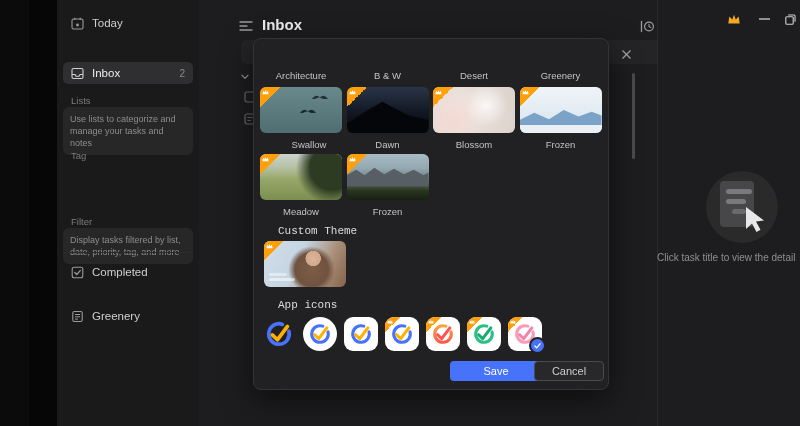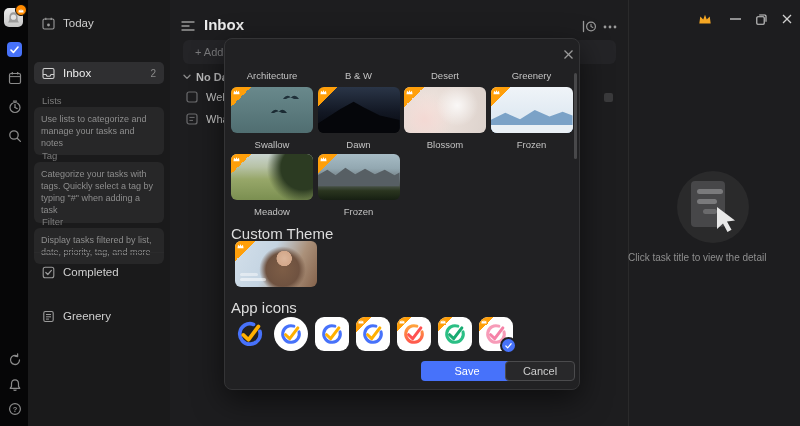--- a/index.html
+++ b/index.html
@@ -1,19 +1,19 @@
 <!DOCTYPE html>
 <html><head>
 <meta charset="utf-8">
 <style>
   html,body{margin:0;padding:0;background:#0b0b0c;}
   body{width:800px;height:426px;position:relative;overflow:hidden;
        font-family:"Liberation Sans",sans-serif;color:#d6d6d6;
        -webkit-font-smoothing:antialiased;}
-  .abs{position:absolute;}
+  .abs{position:absolute;margin-left:29px;}
   svg{display:block;}
 
   
   .rail{left:0;top:0;width:28px;height:426px;background:#060607;}
   .avatar{left:4px;top:8px;width:19px;height:19px;border-radius:5px;
           background:linear-gradient(180deg,#ececec,#c7c7c7);overflow:visible;}
   .avatar-badge{position:absolute;right:-4px;top:-4px;width:10px;height:10px;border-radius:50%;
           background:#ff8a00;border:1.5px solid #060607;display:flex;align-items:center;justify-content:center;}
   .rail-ic{left:7px;width:15px;height:15px;display:flex;align-items:center;justify-content:center;}
   .rail-check{background:#4772fa;border-radius:4px;}
@@ -48,21 +48,21 @@
           border:1px solid #343436;border-radius:8px;box-sizing:border-box;
           box-shadow:0 10px 30px rgba(0,0,0,.55);}
   .dlg-title{left:0;top:9px;width:100%;text-align:center;font-size:12px;font-weight:bold;color:#eaeaea;}
   .dlg-scrollbar{left:349px;top:34px;width:3px;height:86px;border-radius:2px;background:#48484a;}
   .th-label{position:absolute;width:82px;text-align:center;font-size:9.5px;color:#c3c3c3;}
   .thumb{position:absolute;width:82px;height:46px;border-radius:6px;overflow:hidden;}
   .thumb .layer{position:absolute;inset:0;}
   .crown-badge{position:absolute;top:0;left:0;width:20px;height:20px;
                background:linear-gradient(135deg,#ff9f0a 50%,rgba(0,0,0,0) 50%);}
   .crown-badge svg{position:absolute;top:2px;left:2px;}
-  .sec-label{position:absolute;left:6px;font-size:15px;color:#dcdcdc;}
+  .sec-label{position:absolute;left:24px;font-size:11px;color:#dcdcdc;font-family:Liberation Mono, monospace;}
   .appicon{position:absolute;top:278px;width:34px;height:34px;border-radius:9px;background:#fff;
            display:flex;align-items:center;justify-content:center;}
   .appicon.circle{border-radius:50%;}
   .appicon.flat{background:transparent;}
   .sel-badge{position:absolute;right:-4px;bottom:-3px;width:13px;height:13px;border-radius:50%;
              background:#4772fa;border:2px solid #212123;display:flex;align-items:center;justify-content:center;}
   .btn{position:absolute;top:322px;height:20px;border-radius:4px;font-size:11px;
        display:flex;align-items:center;justify-content:center;box-sizing:border-box;}
   .btn-save{left:196px;width:92px;background:#4772fa;color:#fff;}
   .btn-cancel{left:280px;width:70px;background:#28282a;border:1px solid #4b4b4d;color:#cdcdcd;}
@@ -167,21 +167,20 @@
         <path d="M1 7.5 L4 7.5 L5 9.2 L8 9.2 L9 7.5 L12 7.5" stroke="#d0d0d0" stroke-width="1.1" fill="none"></path>
       </svg>
     <span style="color:#ececec">Inbox</span>
     <span class="sb-count">2</span>
   </div>
 
   <div class="sb-sec" style="top:95px">Lists</div>
   <div class="sb-tip" style="top:107px">Use lists to categorize and manage your tasks and notes</div>
 
   <div class="sb-sec" style="top:150px">Tag</div>
-  <div class="sb-tip" style="top:162px">Categorize your tasks with tags. Quickly select a tag by typing "#" when adding a task</div>
 
   <div class="sb-sec" style="top:216px">Filter</div>
   <div class="sb-tip" style="top:228px">Display tasks filtered by list, date, priority, tag, and more</div>
 
   <div class="sb-div" style="top:252px"></div>
 
   <div class="sb-item" style="top:261px">
     <svg width="13" height="13" viewBox="0 0 13 13">
         <rect x="1.2" y="1.2" width="10.6" height="10.6" rx="2" stroke="#9b9b9b" stroke-width="1.1" fill="none"></rect>
         <path d="M3.8 6.5 L5.8 8.5 L9.4 4.4" stroke="#9b9b9b" stroke-width="1.2" fill="none" stroke-linecap="round" stroke-linejoin="round"></path>
@@ -331,21 +330,21 @@
   <div class="thumb th-frozen" style="left:265.5px;top:48px">
     <div class="layer mtn"></div>
       <div class="layer snow"></div>
     <span class="crown-badge">
         <svg width="7" height="6" viewBox="0 0 8 6">
           <path d="M0.5 5.5 L1.2 1.5 L3 3.2 L4 0.6 L5 3.2 L6.8 1.5 L7.5 5.5 Z" fill="#fff"></path>
         </svg>
       </span>
   </div>
 
-  <div class="th-label" style="left:6px;top:100px">Swallow</div>
+  <div class="th-label" style="left:14px;top:100px">Swallow</div>
   <div class="th-label" style="left:92.5px;top:100px">Dawn</div>
   <div class="th-label" style="left:179px;top:100px">Blossom</div>
   <div class="th-label" style="left:265.5px;top:100px">Frozen</div>
 
   <div class="thumb th-meadow" style="left:6px;top:115px">
     <div class="layer trees"></div>
     <span class="crown-badge">
         <svg width="7" height="6" viewBox="0 0 8 6">
           <path d="M0.5 5.5 L1.2 1.5 L3 3.2 L4 0.6 L5 3.2 L6.8 1.5 L7.5 5.5 Z" fill="#fff"></path>
         </svg>

